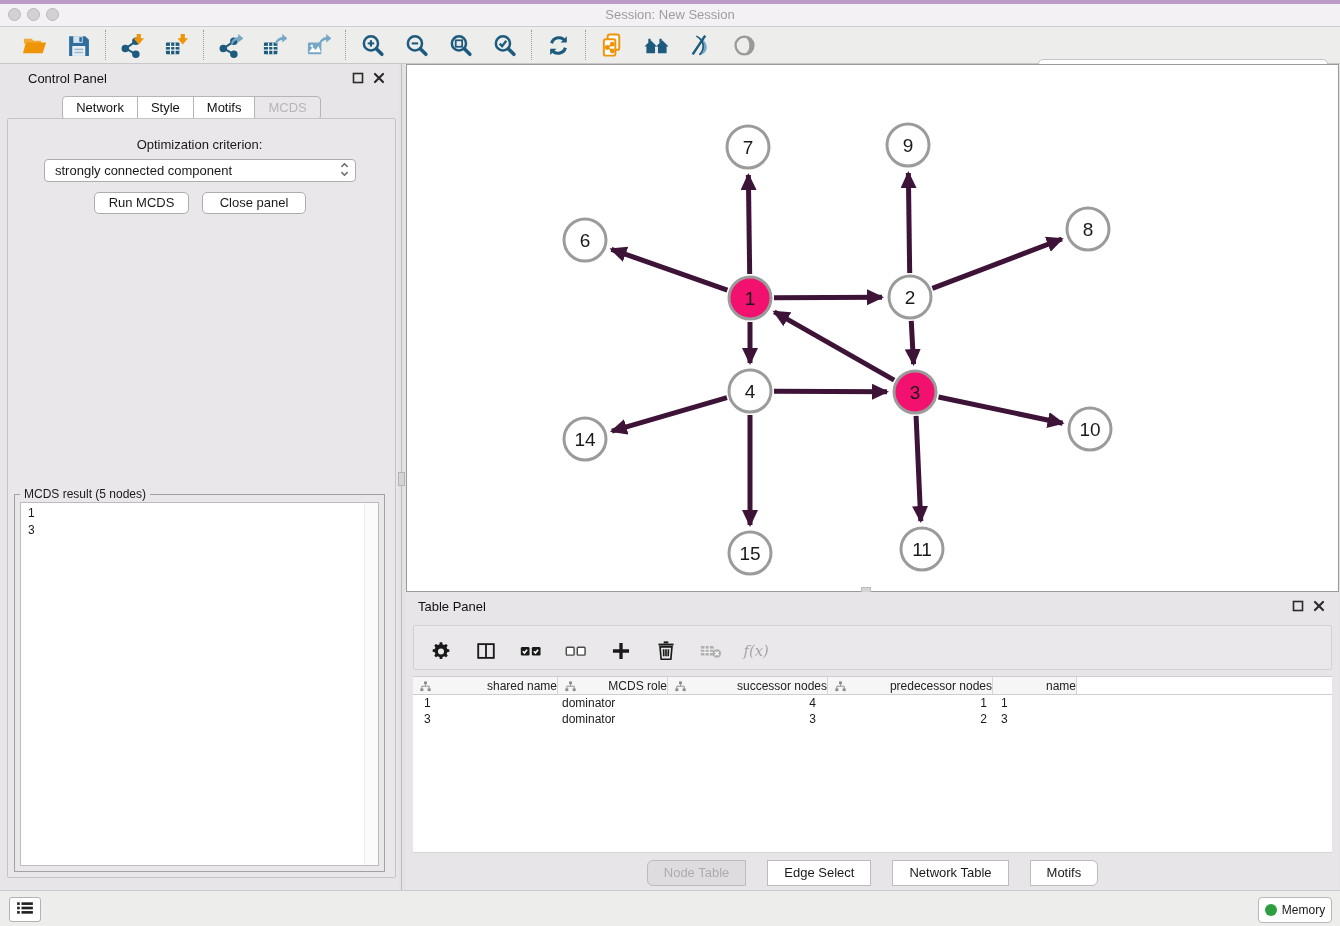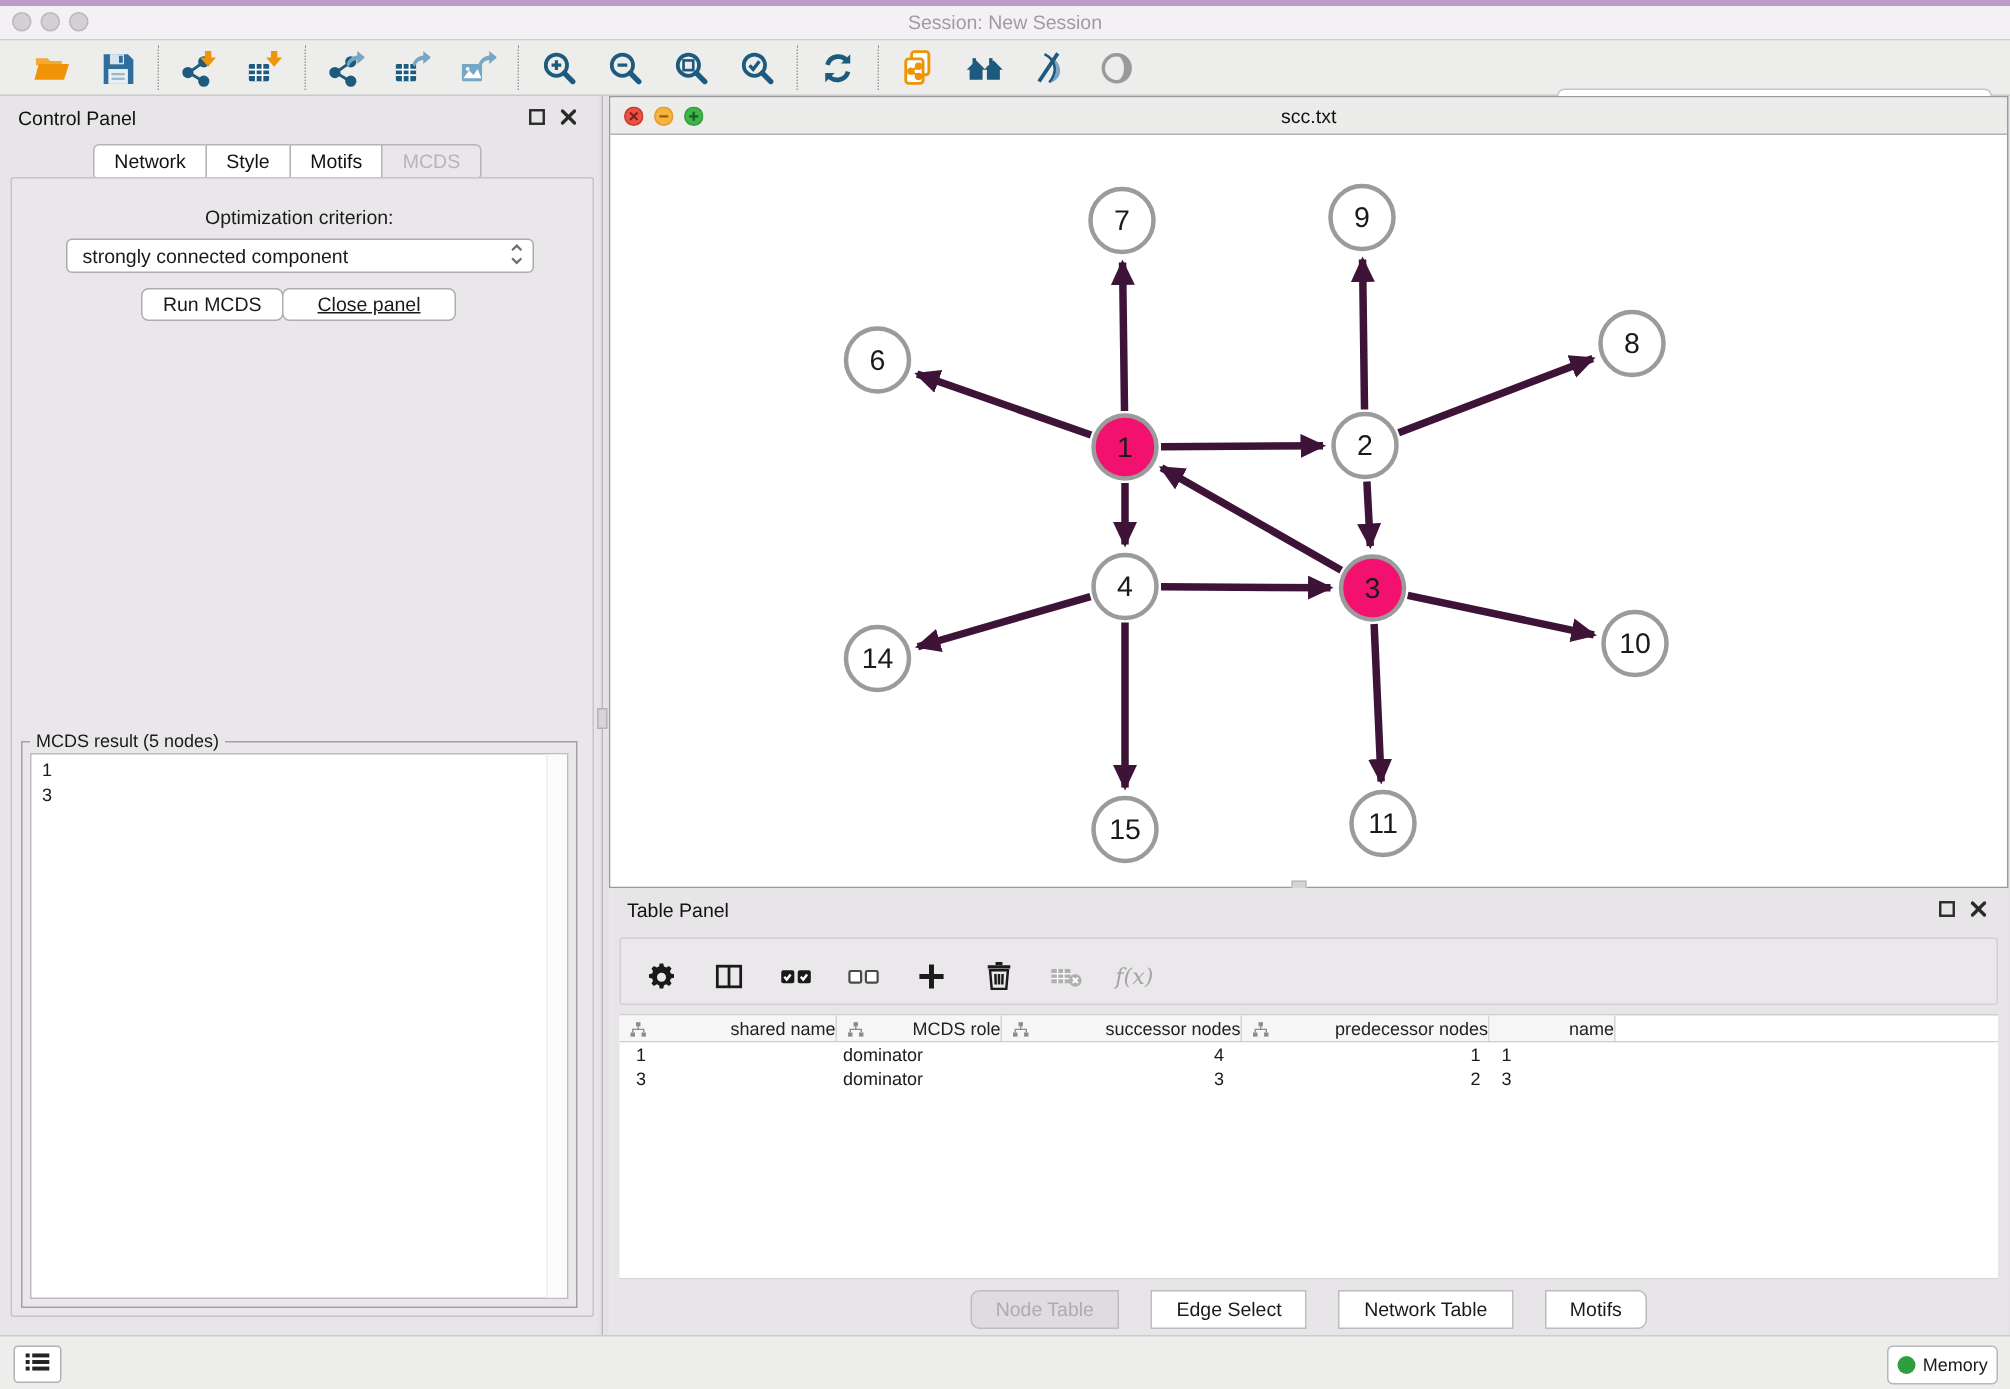--- a/index.html
+++ b/index.html
@@ -24,21 +24,21 @@
   .tool { width:27px; height:27px; display:inline-flex; align-items:center; justify-content:center; cursor:default; }
   .tool svg { width:25px; height:25px; }
   .searchbox { position:absolute; right:12px; top:32px; width:290px; height:25px; background:#fff;
                border:1px solid #c6c4c6; border-radius:5px; display:flex; align-items:center; padding:0 6px; }
   .searchbox svg { width:15px; height:15px; }
   .searchbox input { border:none; outline:none; flex:1; font-size:12px; background:transparent; margin-left:4px; }
 
   
   .control-panel { position:absolute; left:0; top:64px; width:399px; height:826px; background:#e7e5e7; }
   .panel-header { position:relative; height:29px; }
-  .panel-header .panel-title { position:absolute; left:12px; top:7px; font-size:13px; color:#111; }
+  .panel-header .panel-title { position:absolute; left:28px; top:7px; font-size:13px; color:#111; }
   .panel-icons { position:absolute; right:14px; top:8px; display:flex; gap:9px; align-items:center; }
   .panel-icons .pic { width:12px; height:12px; display:inline-flex; }
   .panel-icons svg { width:12px; height:12px; }
 
   .seg-tabs { position:absolute; left:0; right:16px; top:32px; display:flex; justify-content:center; }
   .seg-tab { background:#fff; border:1px solid #b6b4b6; padding:3px 13px 4px; margin-left:-1px;
              font-size:13px; color:#111; }
   .seg-tab:first-child { border-radius:4px 0 0 4px; margin-left:0; }
   .seg-tab:last-child { border-radius:0 4px 4px 0; }
   .seg-tab.selected { background:#e9e7e9; color:#b7b5b7; }
@@ -46,21 +46,21 @@
   .cp-card { position:absolute; left:7px; top:54px; width:389px; height:760px;
              background:#e9e7e9; border:1px solid #c6c4c6; border-radius:2px; }
   .opt-label { position:absolute; left:0; right:0; top:73px; text-align:center; font-size:13px; }
   .criterion { position:absolute; left:44px; top:95px; width:312px; height:23px; background:#fff;
                border:1px solid #aeacae; border-radius:4px; display:flex; align-items:center; padding:0 6px 0 10px; }
   .criterion .val { flex:1; font-size:13px; }
   .criterion svg { width:9px; height:15px; }
   .cp-btn { position:absolute; top:128px; height:22px; background:#fff; border:1px solid #aeacae;
             border-radius:5px; font-size:13px; text-align:center; line-height:20px; }
   #run-btn { left:94px; width:95px; }
-  #close-btn { left:188px; width:116px;text-decoration:underline; }
+  #close-btn { left:202px; width:104px; }
 
   .mcds-fieldset { position:absolute; left:14px; top:430px; width:371px; height:378px;
                    border:1px solid #a3a1a3; }
   .mcds-legend { position:absolute; left:5px; top:-8px; background:#e9e7e9; padding:0 4px; font-size:12px; }
   .mcds-text { position:absolute; left:5px; top:7px; right:5px; bottom:5px; background:#fff;
                border:1px solid #bdbbbd; font-size:12px; line-height:17px; padding:2px 0 0 7px; }
   .mcds-scroll { position:absolute; right:0; top:0; bottom:0; width:14px; background:#fbfbfb;
                  border-left:1px solid #ececec; }
   .mcds-line { height:17px; }
 
@@ -350,35 +350,20 @@
         </div>
       <div class="mcds-scroll"></div>
     </div>
   </div>
 </div>
 
 <div class="vsplit"></div>
 <div class="vsplit-handle"></div>
 
 <div class="net-window">
-  <div class="net-titlebar">
-    <span class="tl" style="left:9px"><svg viewBox="0 0 13 13">
-          <circle cx="6.5" cy="6.5" r="6" fill="#ee5044" stroke="#c93c2f"></circle>
-          <path d="M4 4l5 5M9 4L4 9" stroke="#7e231c" stroke-width="1.4"></path>
-        </svg></span>
-    <span class="tl" style="left:29px"><svg viewBox="0 0 13 13">
-          <circle cx="6.5" cy="6.5" r="6" fill="#f6b43d" stroke="#dd9c2c"></circle>
-          <path d="M3.5 6.5h6" stroke="#8a6414" stroke-width="1.5"></path>
-        </svg></span>
-    <span class="tl" style="left:49px"><svg viewBox="0 0 13 13">
-          <circle cx="6.5" cy="6.5" r="6" fill="#3fb549" stroke="#349c3d"></circle>
-          <path d="M6.5 3.5v6M3.5 6.5h6" stroke="#1d5c22" stroke-width="1.5"></path>
-        </svg></span>
-    <div class="net-title">scc.txt</div>
-  </div>
   <div class="net-canvas">
     <svg id="graph-svg" width="931" height="501" viewBox="0 0 931 501">
         <defs>
           <marker id="arrow" markerUnits="userSpaceOnUse" markerWidth="20" markerHeight="18" refX="15" refY="8" orient="auto">
             <path d="M0 0 L17 8 L0 16 Z" fill="#3d1438"></path>
           </marker>
         </defs>
         <line x1="342.6821470846872" y1="184.00210489388232" x2="341.3708284011983" y2="84.99754429047064" stroke="#3d1438" stroke-width="5" marker-end="url(#arrow)"></line>
         <line x1="320.35811677585554" y1="200.0410349878765" x2="204.41553042816852" y2="159.28545918081076" stroke="#3d1438" stroke-width="5" marker-end="url(#arrow)"></line>
         <line x1="366.9995312637325" y1="207.8500029296017" x2="475.0005468589788" y2="207.17499658213137" stroke="#3d1438" stroke-width="5" marker-end="url(#arrow)"></line>

